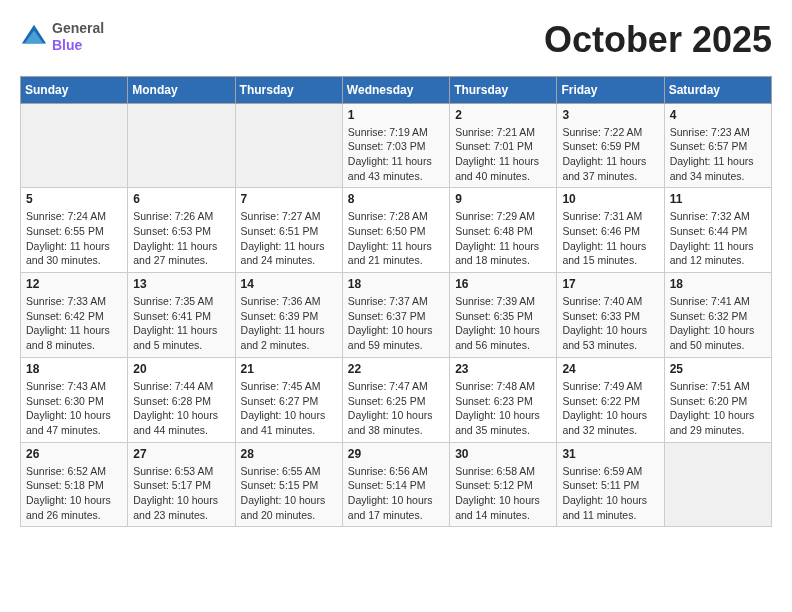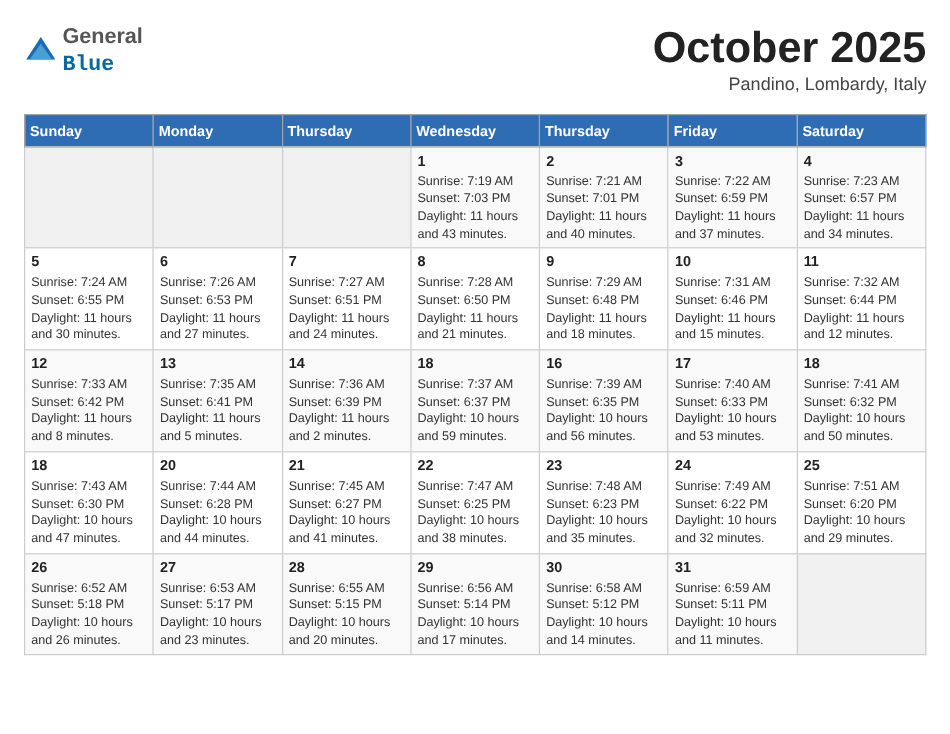--- a/index.html
+++ b/index.html
@@ -15,26 +15,26 @@
       justify-content: space-between;
       align-items: flex-start;
       margin-bottom: 16px;
     }
     .logo {
       display: flex;
       align-items: center;
       gap: 4px;
     }
     .logo-text {
-      font-size: 18px;
+      font-size: 14px;
       font-weight: bold;
       line-height: 1.2;
     }
     .logo-general { color: #555; }
-    .logo-blue { color: #0369a1; font-family: Liberation Mono, monospace; }
+    .logo-blue { color: #8b5cf6; }
     .logo-icon {
       width: 28px;
       height: 28px;
     }
     .title-block {
       text-align: right;
     }
     .month-title {
       font-size: 36px;
       font-weight: bold;
@@ -98,21 +98,20 @@
       <polygon points="15,2 28,22 2,22" fill="#1a6bb5"></polygon>
       <polygon points="15,8 25,22 5,22" fill="#4a9fd4"></polygon>
     </svg>
     <div class="logo-text">
       <span class="logo-general">General</span><br>
       <span class="logo-blue">Blue</span>
     </div>
   </div>
   <div class="title-block">
     <div class="month-title">October 2025</div>
-    <div class="subtitle">Pandino, Lombardy, Italy</div>
   </div>
 </div>
 
 <table class="calendar">
   <thead>
     <tr>
     <th>Sunday</th>
         <th>Monday</th>
         <th>Thursday</th>
         <th>Wednesday</th>

